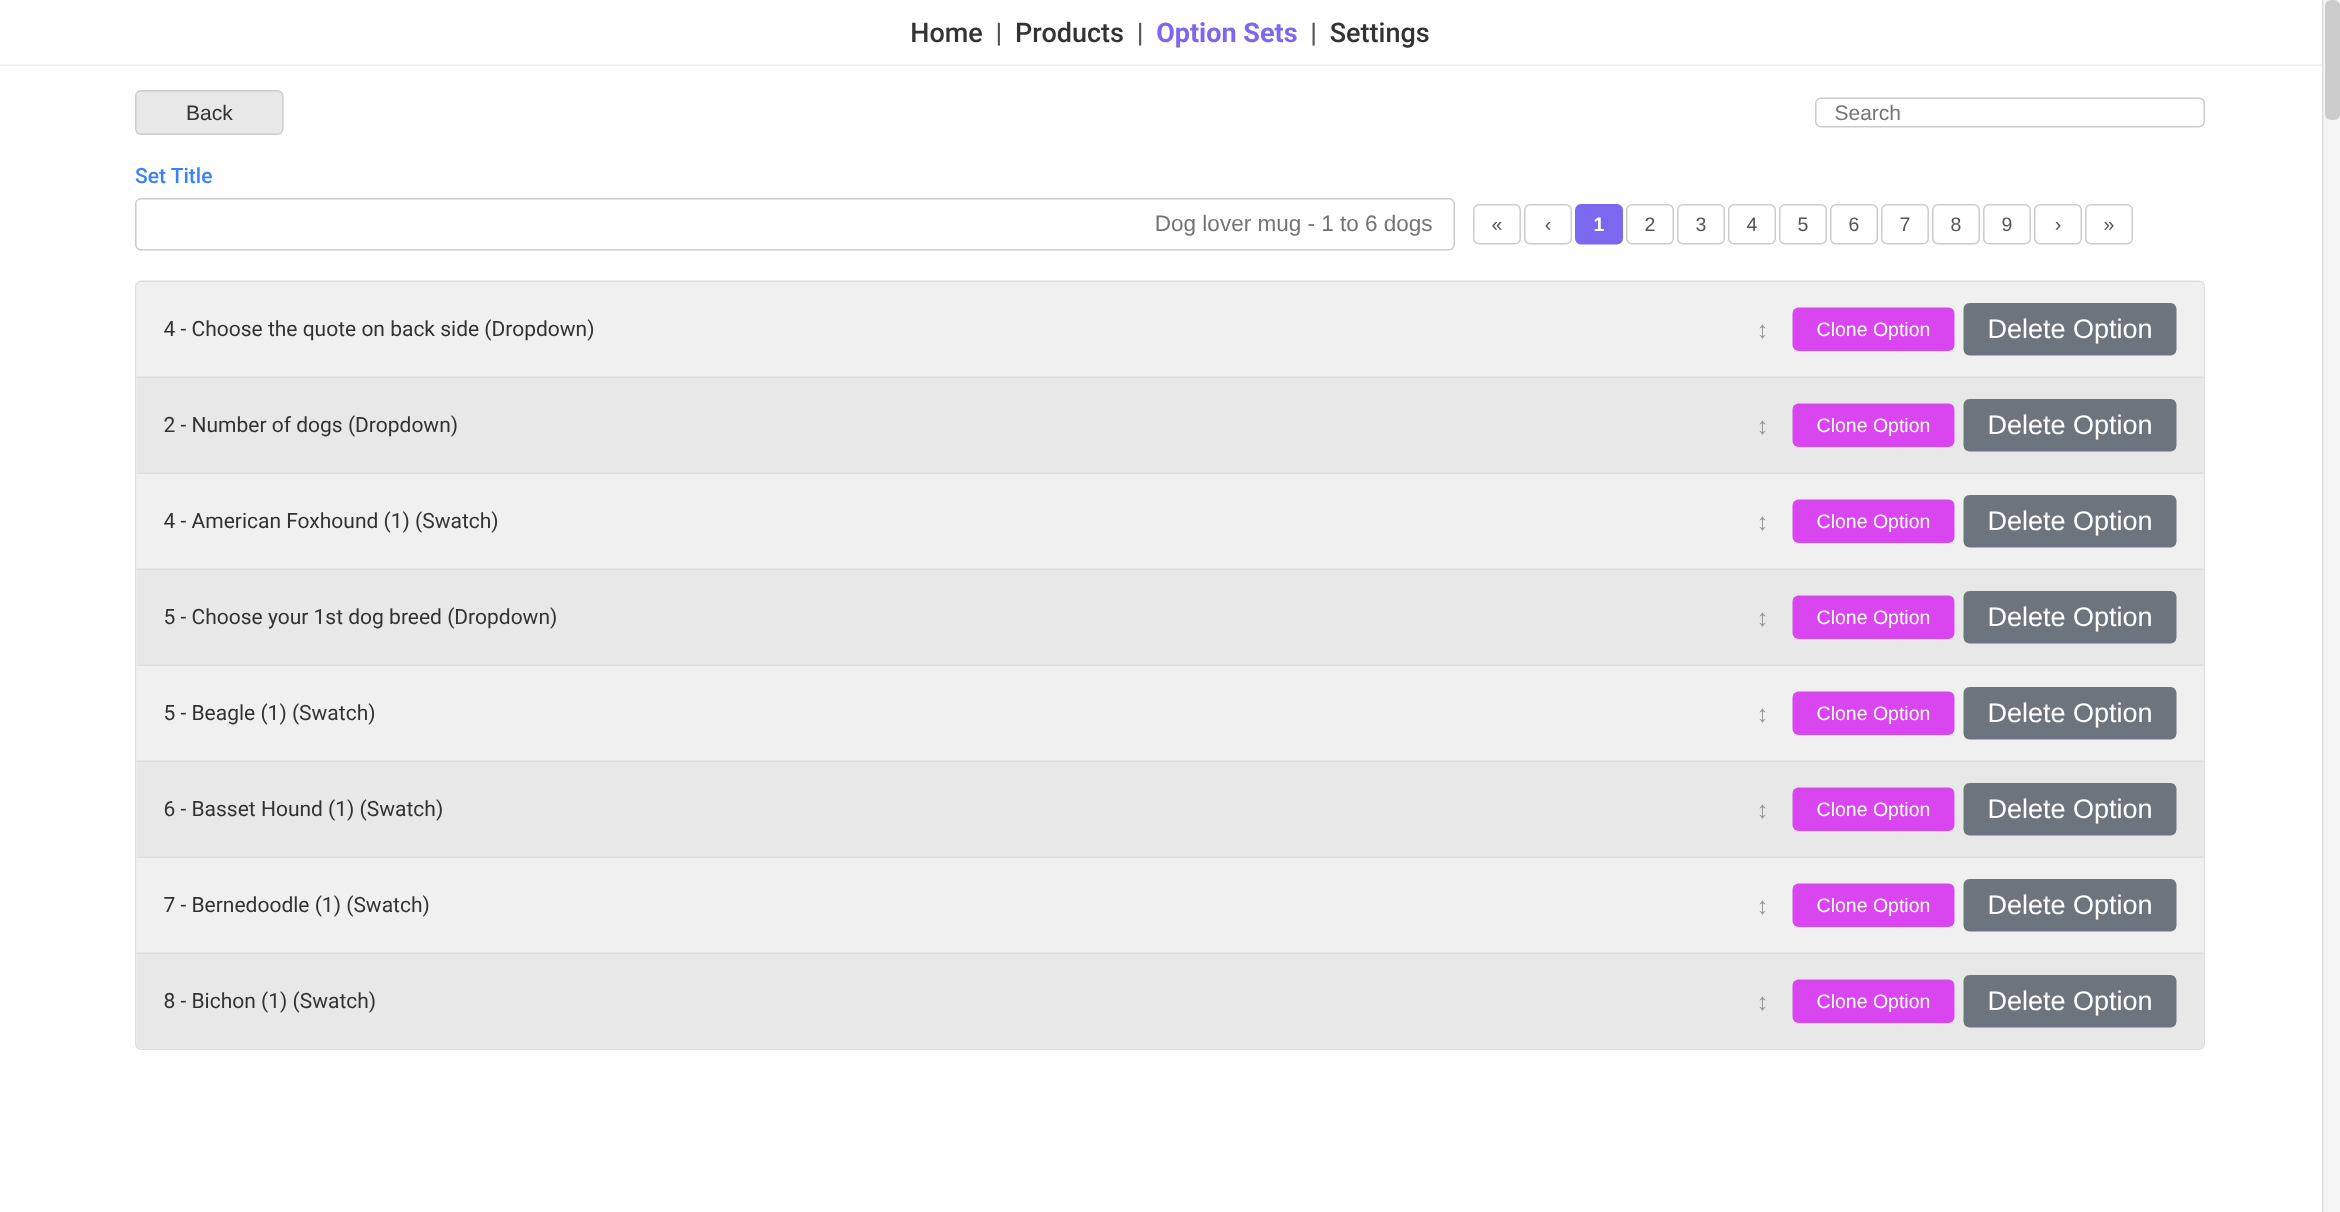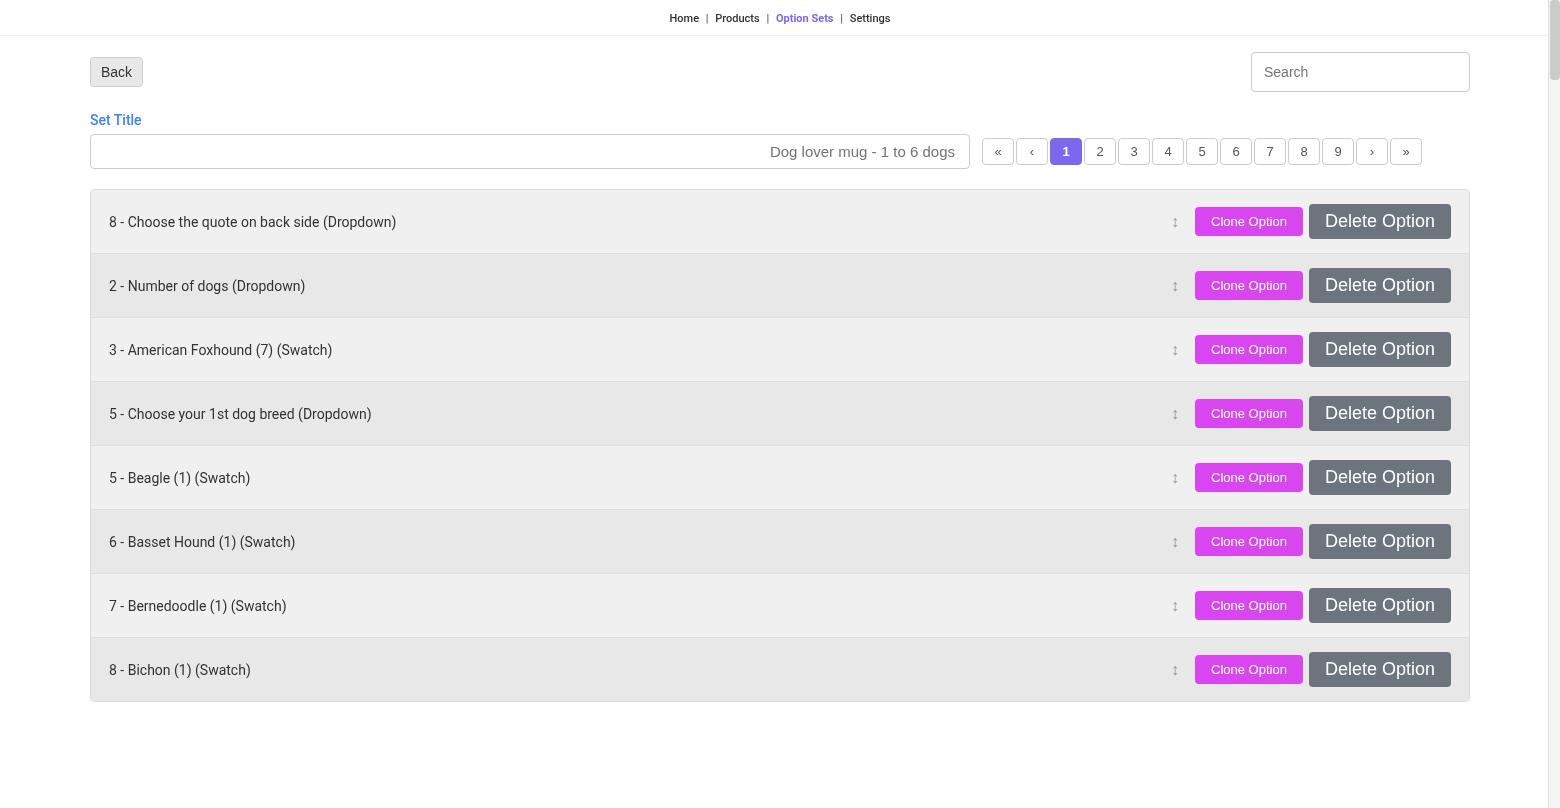--- a/index.html
+++ b/index.html
@@ -6,21 +6,21 @@
     body {
       font-family: -apple-system, BlinkMacSystemFont, "Segoe UI", Roboto, Arial, sans-serif;
       background: #fff;
       color: #333;
       font-size: 14px;
     }
     .top-nav {
       text-align: center;
       padding: 12px 0 10px;
       border-bottom: 1px solid #eee;
-      font-size: 11px;
+      font-size: 18px;
       font-weight: 500;
     }
     .top-nav a {
       text-decoration: none;
       color: #333;
     }
     .top-nav a.active {
       color: #7b68ee;
       font-weight: 700;
     }
@@ -37,31 +37,31 @@
     .toolbar {
       display: flex;
       justify-content: space-between;
       align-items: center;
       margin-bottom: 20px;
     }
     .back-button {
       background: #e8e8e8;
       border: 1px solid #ccc;
       border-radius: 4px;
-      padding: 6px 10px;
+      padding: 6px 33px;
       font-size: 14px;
       color: #333;
       cursor: pointer;
     }
     .search-input {
       border: 1px solid #ccc;
       border-radius: 4px;
-      padding: 11px 12px;
-      font-size: 14px;
-      width: 219px;
+      padding: 1px 12px;
+      font-size: 14px;
+      width: 260px;
       color: #999;
     }
     .set-title-label {
       font-size: 14px;
       color: #3b82f6;
       margin-bottom: 6px;
       font-weight: 500;
     }
     .set-title-row {
       display: flex;
@@ -198,33 +198,33 @@
       <button class="page-btn">7</button>
       <button class="page-btn">8</button>
       <button class="page-btn">9</button>
       <button class="page-btn">›</button>
       <button class="page-btn">»</button>
     </div>
   </div>
 
   <div class="options-list" id="options-list">
   <div class="option-row">
-        <span class="option-label">8 - Choose the quote on back side (Dropdown)</span>
+        <span class="option-label">4 - Choose the quote on back side (Dropdown)</span>
         <span class="sort-icon">↕</span>
         <button class="btn-clone">Clone Option</button>
         <button class="btn-delete">Delete Option</button>
       </div>
       <div class="option-row">
         <span class="option-label">2 - Number of dogs (Dropdown)</span>
         <span class="sort-icon">↕</span>
         <button class="btn-clone">Clone Option</button>
         <button class="btn-delete">Delete Option</button>
       </div>
       <div class="option-row">
-        <span class="option-label">3 - American Foxhound (7) (Swatch)</span>
+        <span class="option-label">4 - American Foxhound (1) (Swatch)</span>
         <span class="sort-icon">↕</span>
         <button class="btn-clone">Clone Option</button>
         <button class="btn-delete">Delete Option</button>
       </div>
       <div class="option-row">
         <span class="option-label">5 - Choose your 1st dog breed (Dropdown)</span>
         <span class="sort-icon">↕</span>
         <button class="btn-clone">Clone Option</button>
         <button class="btn-delete">Delete Option</button>
       </div>

